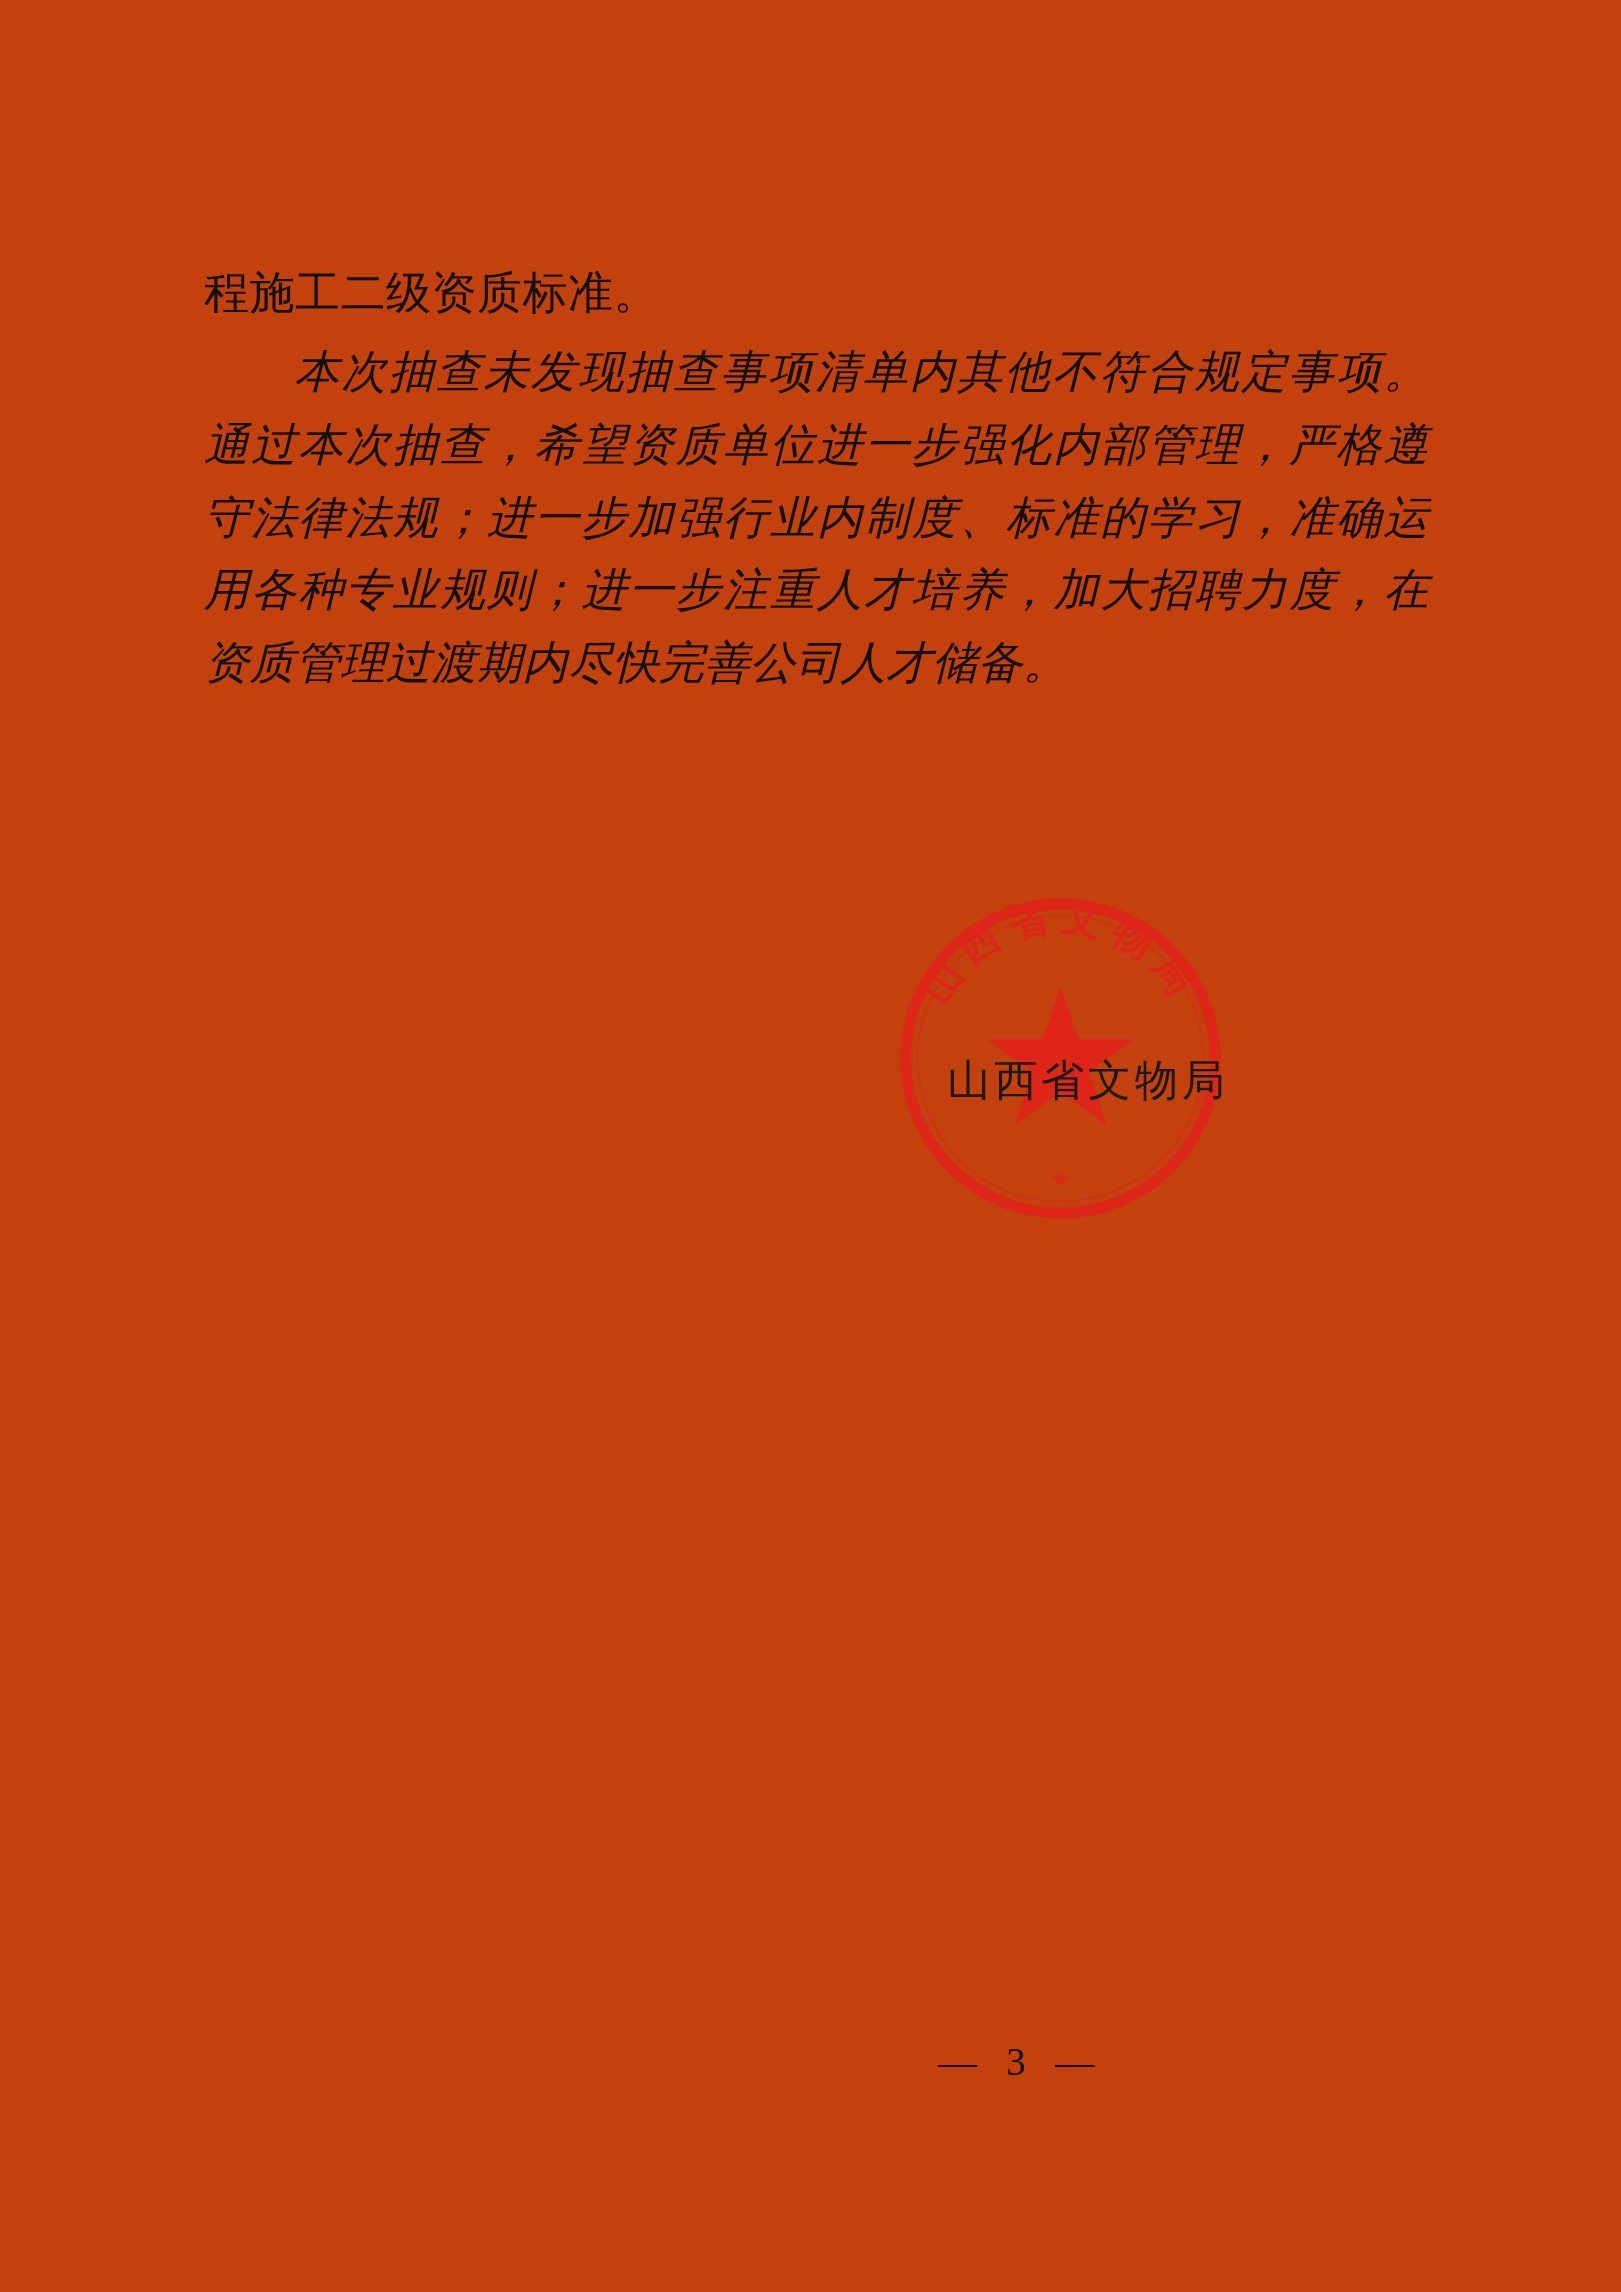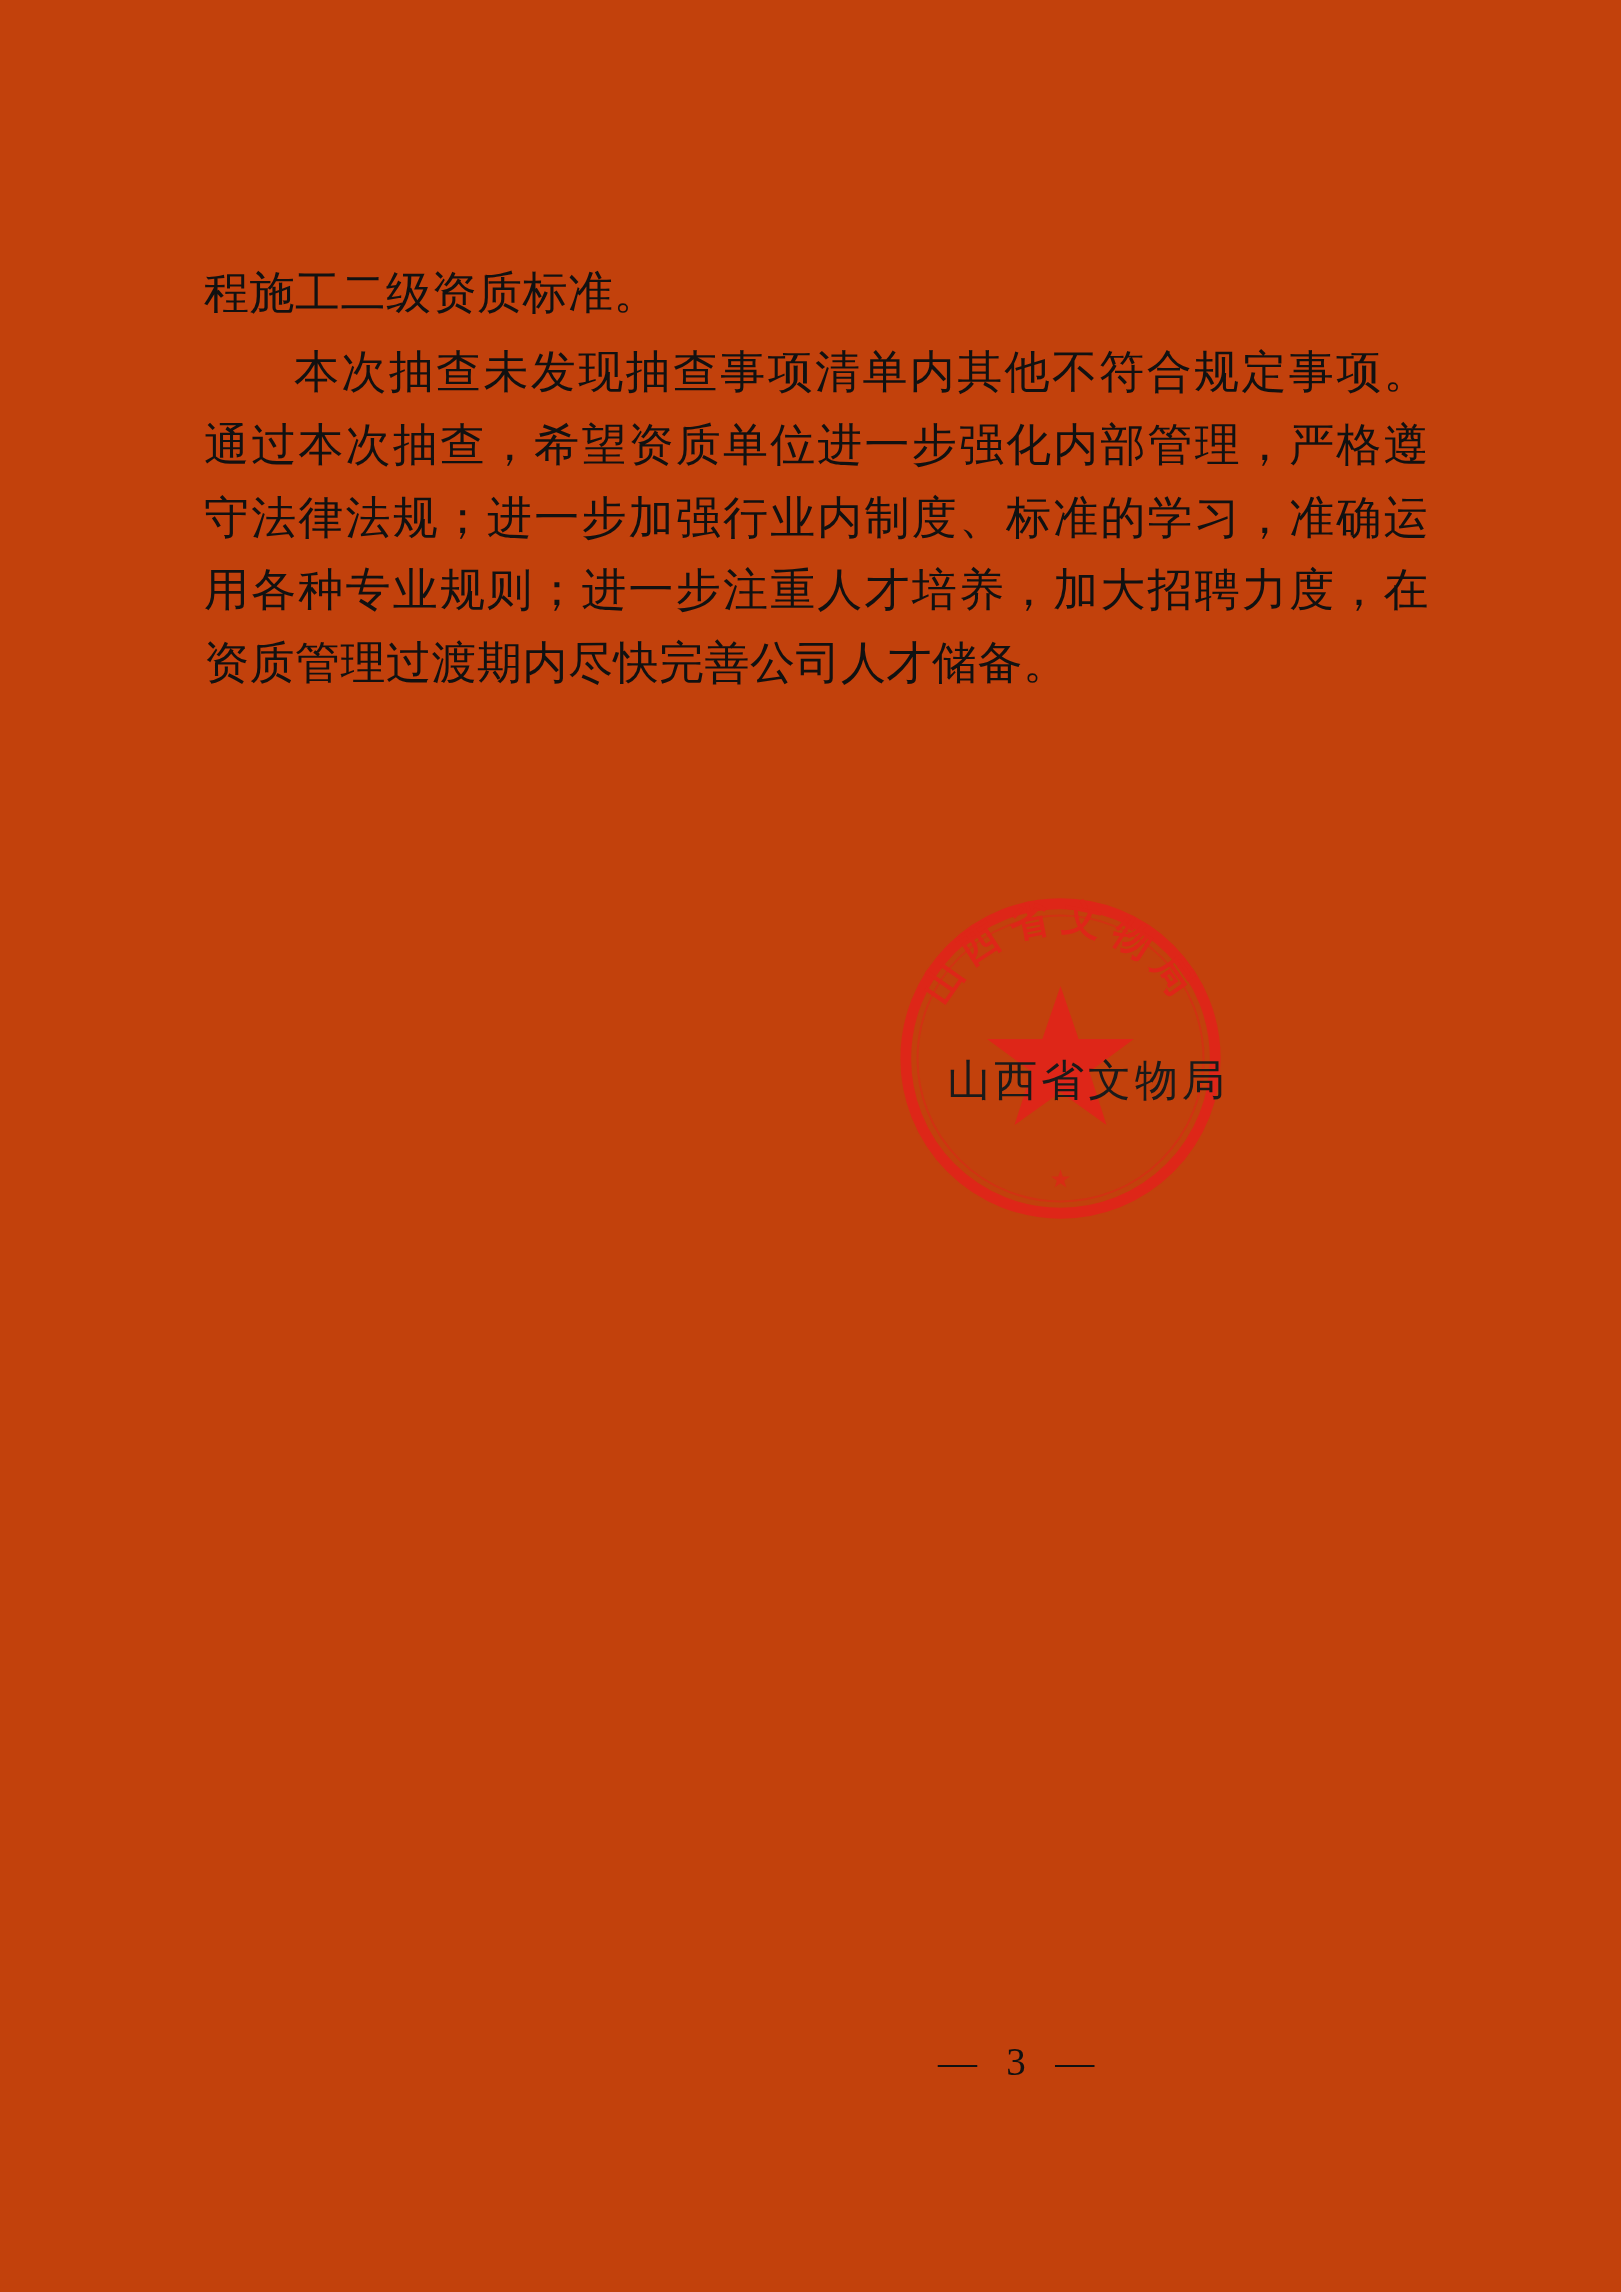--- a/index.html
+++ b/index.html
@@ -29,20 +29,21 @@
     font-size: 45px;
     line-height: 1.62;
     letter-spacing: 0.5px;
     text-align: justify;
     text-justify: inter-ideograph;
     margin: 0 0 5.9px 0;
     color: #111111;
   }
   .para.indent {
     text-indent: 90px;
+    font-style: italic;
   }
   .para.continued {
     text-indent: 0;
   }
 
   
   .sign-block {
     position: absolute;
     left: 882px;
     top: 1049px;

